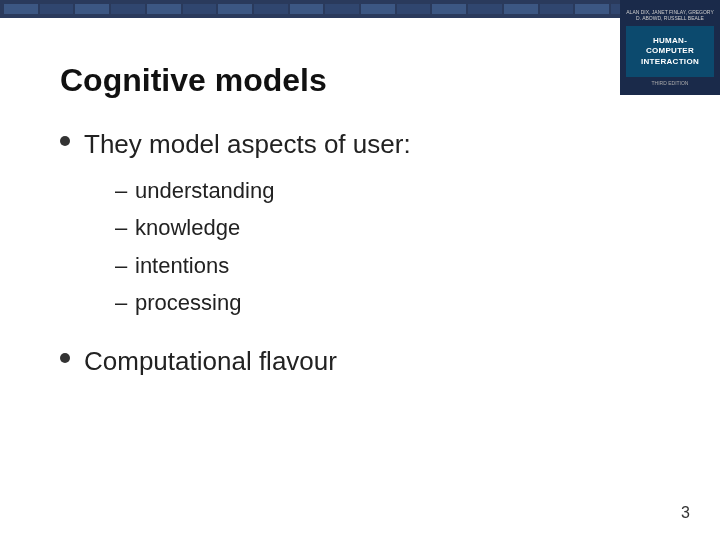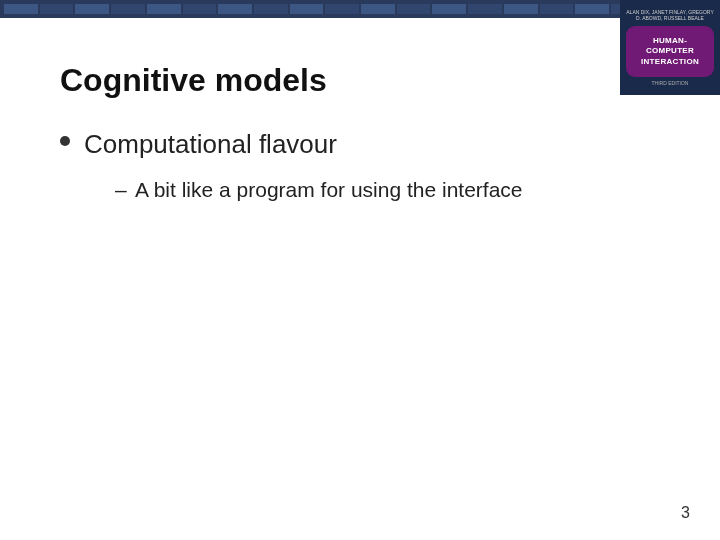--- a/index.html
+++ b/index.html
@@ -65,25 +65,24 @@
     .book-authors {
       color: #cccccc;
       font-size: 5px;
       text-align: center;
       line-height: 1.3;
       margin-bottom: 4px;
       font-weight: normal;
     }
 
     .book-title-box {
-      background: #701a75;
+      background: #0c4a6e;
       width: 100%;
       padding: 10px 3px;
       text-align: center;
-      border-radius: 9px;
     }
 
     .book-title-text {
       color: #ffffff;
       font-size: 8px;
       font-weight: bold;
       line-height: 1.3;
       text-transform: uppercase;
       letter-spacing: 0.3px;
     }
@@ -228,28 +227,37 @@
         <span>INTERACTION</span>
       </div>
     </div>
     <div class="book-edition">THIRD EDITION</div>
   </div>
 
   <div class="content">
 
     <div class="slide-title">Cognitive models</div>
 
+    <div class="bullet-section">
+      <div class="bullet-item">
+        <div class="bullet-dot"></div>
+        <span class="bullet-text">They model aspects of user:</span>
+      </div>
+      <ul class="sub-list">
+        <li>understanding</li>
+        <li>knowledge</li>
+        <li>intentions</li>
+        <li>processing</li>
+      </ul>
+    </div>
 
     <div class="bullet-section second-bullet-section">
       <div class="bullet-item">
         <div class="bullet-dot"></div>
         <span class="bullet-text">Computational flavour</span>
       </div>
-      <ul class="sub-sub-list">
-        <li>A bit like a program for using the interface</li>
-      </ul>
     </div>
 
   </div>
 
   <div class="slide-number">3</div>
 
 </div>
 
 </body></html>

